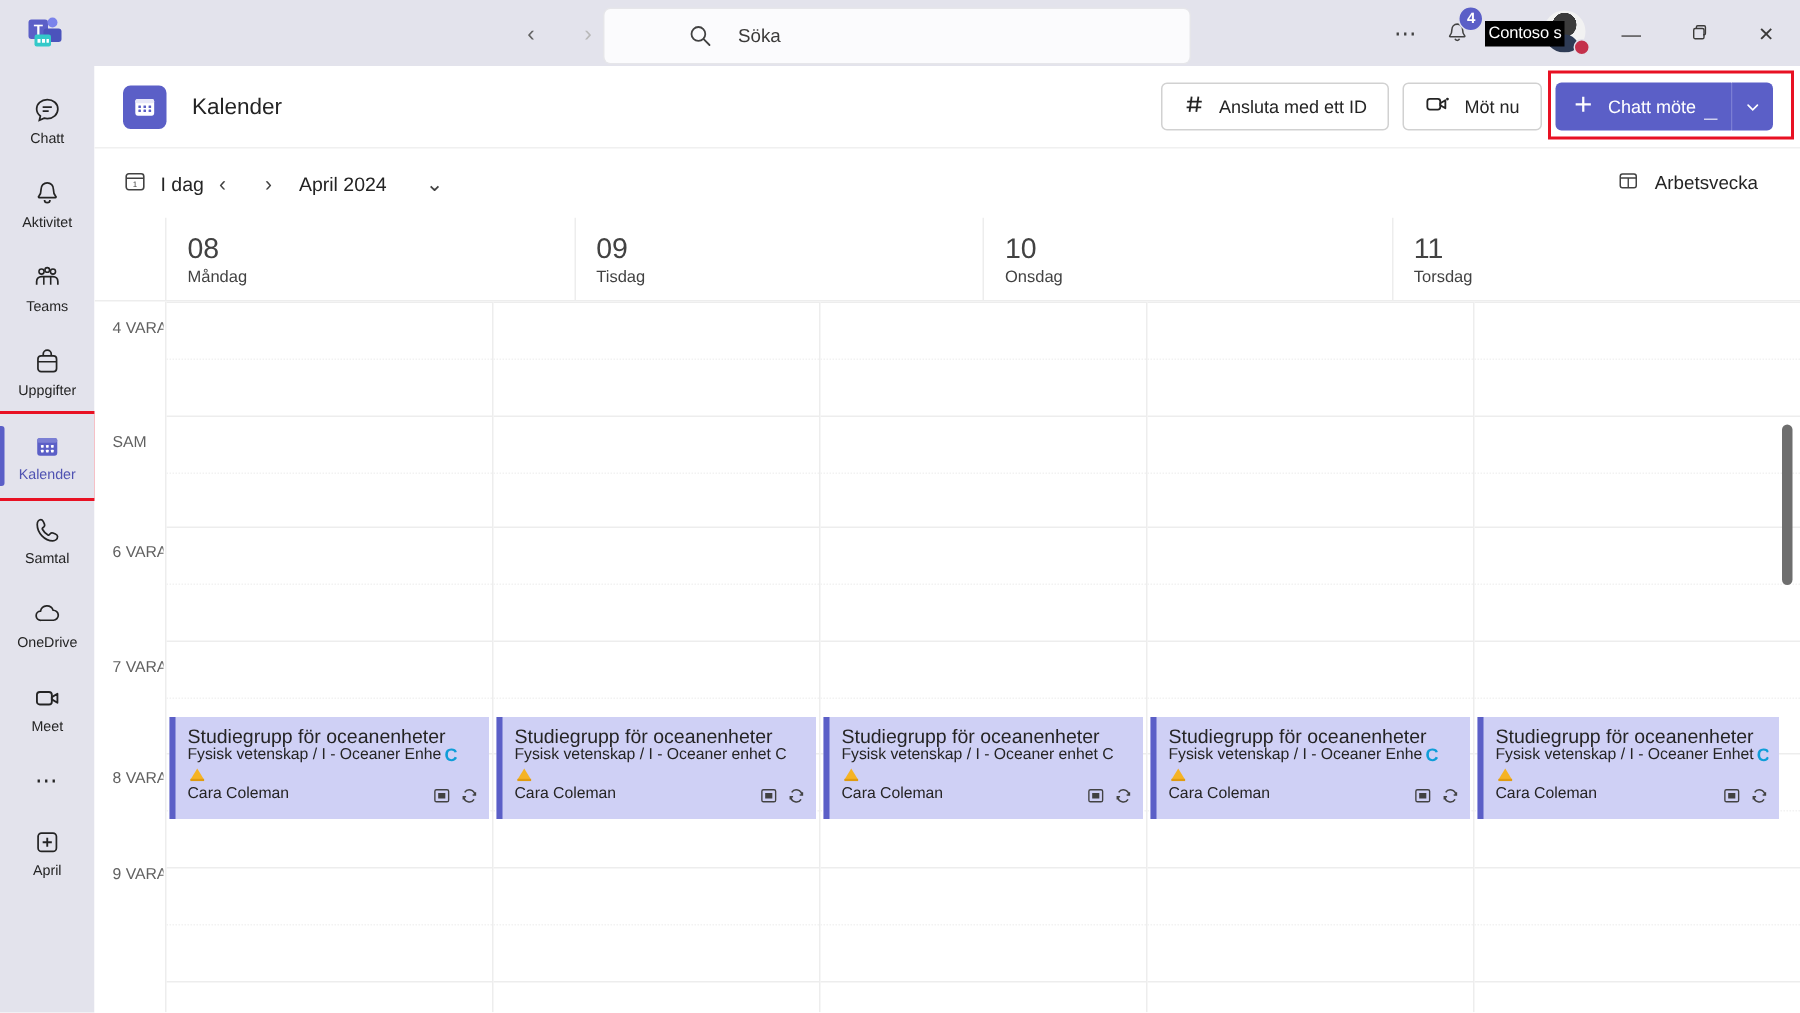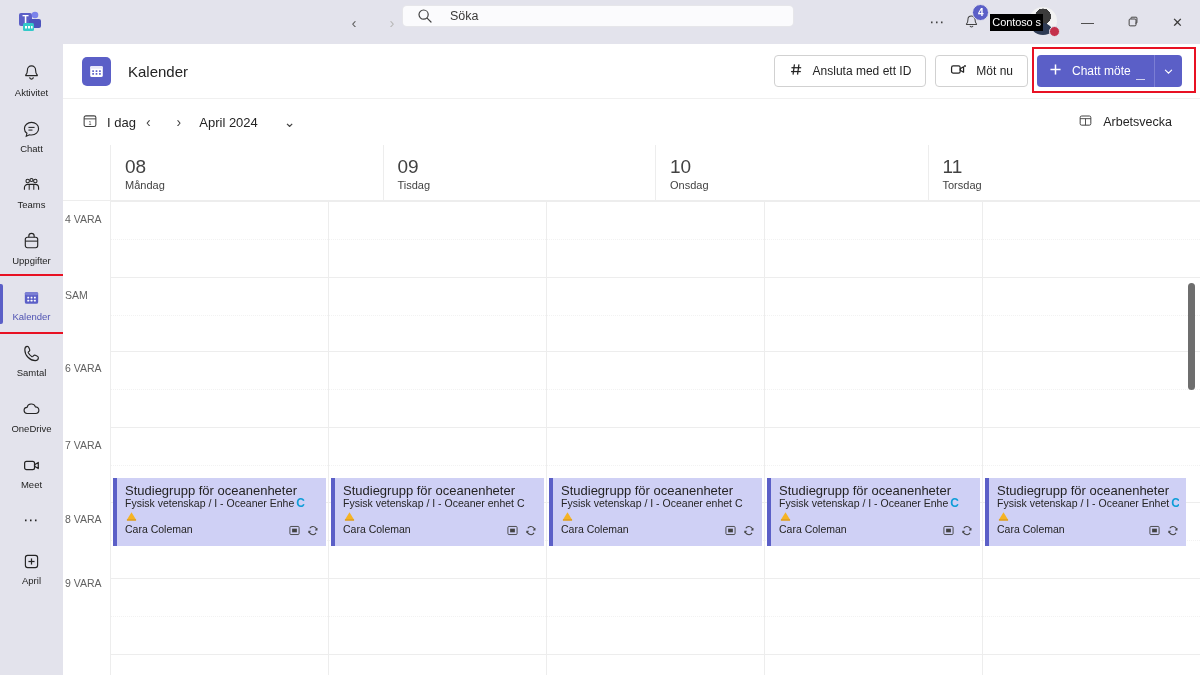--- a/index.html
+++ b/index.html
@@ -18,23 +18,24 @@
     background:#e3e3ec; display:flex; align-items:center;
   }
   .tb-logo{ width:26px; height:26px; margin-left:18px; position:relative; }
   .tb-nav{ position:absolute; left:338px; display:flex; gap:6px; }
   .navbtn{
     width:32px; height:30px; display:flex; align-items:center; justify-content:center;
     color:#616161; font-size:15px; border-radius:4px;
   }
   .navbtn.dim{ color:#b8b8b8; }
   .searchbox{
-    position:absolute; left:403px; top:6px; width:390px; height:20px;
+    position:absolute; left:403px; top:6px; width:390px; height:36px;
     background:#fbfbfd; border-radius:4px; display:flex; align-items:center;
     box-shadow:0 0 0 1px #e6e6ea;
+    padding-left:42px;
   }
   .search-ico{ margin-left:14px; width:16px; height:16px; color:#424242; }
   .search-ph{ margin-left:17px; color:#3b3a39; font-size:12.5px; }
   .tb-right{
     position:absolute; right:0; top:0; height:44px; display:flex; align-items:center;
   }
   .tb-ellipsis{
     width:34px; height:30px; display:flex; align-items:center; justify-content:center;
     color:#424242; font-size:15px; letter-spacing:1px;
   }
@@ -149,21 +150,21 @@
     flex:1 1 0; border-left:1px solid #ededed; padding:11px 0 0 14px;
   }
   .daynum{ font-size:19px; color:#424242; font-weight:400; line-height:22px; }
   .dayname{ font-size:11px; color:#424242; margin-top:1px; }
 
   .gridscroll{ position:relative; height:474px; overflow:hidden; }
   .gridinner{ display:flex; position:relative; }
   .gutter{ width:47px; flex:0 0 47px; position:relative; }
   .timelbl{
     position:absolute; right:1px; font-size:10.5px; color:#616161;
-    white-space:nowrap; width:46px; text-align:left; padding-left:2px;
+    white-space:nowrap; width:46px; text-align:left; padding-left:12px;
     overflow:hidden;
   }
   .daycol{ flex:1 1 0; border-left:1px solid #ededed; position:relative; }
   .hline{ position:absolute; left:0; right:0; height:0; border-top:1px solid #ededed; }
   .hline.half{ border-top:1px dotted #f2f2f2; }
 
   
   .evt{
     position:absolute; left:2px; right:2px; height:68px;
     background:#cfd0f5; border-left:4px solid #5b5fc7;
@@ -240,36 +241,36 @@
       <div class="winbtn">✕</div>
     </div>
   </div>
 </div>
 
 <div class="rail">
 
   <div class="rail-item">
     <span class="rail-ico">
       <svg viewBox="0 0 22 22" width="21" height="21">
-          <path d="M11 3c-2.5 0-4.3 2-4.3 4.5 0 3.4-1 4.2-1.7 5-.3.3 0 .8.3.8h11.4c.4 0 .6-.5.3-.8-.7-.8-1.7-1.6-1.7-5C15.3 5 13.5 3 11 3z" fill="none" stroke="#242424" stroke-width="1.2"></path>
-          <path d="M9.1 15a1.9 1.9 0 0 0 3.8 0" fill="none" stroke="#242424" stroke-width="1.2"></path>
-        </svg>
-    </span>
-    <span class="rail-lbl">Aktivitet</span>
-  </div>
-
-  <div class="rail-item">
-    <span class="rail-ico">
-      <svg viewBox="0 0 22 22" width="21" height="21">
           <path d="M11 3.6c-4.2 0-7.4 2.9-7.4 6.5 0 2 1 3.7 2.6 4.9l-.7 3 3.3-1.5c.7.2 1.4.3 2.2.3 4.2 0 7.4-2.9 7.4-6.7S15.2 3.6 11 3.6z" fill="none" stroke="#242424" stroke-width="1.2"></path>
           <line x1="7.8" y1="8.8" x2="14.2" y2="8.8" stroke="#242424" stroke-width="1.1"></line>
           <line x1="7.8" y1="11.6" x2="12" y2="11.6" stroke="#242424" stroke-width="1.1"></line>
         </svg>
     </span>
     <span class="rail-lbl">Chatt</span>
+  </div>
+
+  <div class="rail-item">
+    <span class="rail-ico">
+      <svg viewBox="0 0 22 22" width="21" height="21">
+          <path d="M11 3c-2.5 0-4.3 2-4.3 4.5 0 3.4-1 4.2-1.7 5-.3.3 0 .8.3.8h11.4c.4 0 .6-.5.3-.8-.7-.8-1.7-1.6-1.7-5C15.3 5 13.5 3 11 3z" fill="none" stroke="#242424" stroke-width="1.2"></path>
+          <path d="M9.1 15a1.9 1.9 0 0 0 3.8 0" fill="none" stroke="#242424" stroke-width="1.2"></path>
+        </svg>
+    </span>
+    <span class="rail-lbl">Aktivitet</span>
   </div>
 
   <div class="rail-item">
     <span class="rail-ico">
       <svg viewBox="0 0 22 22" width="21" height="21">
         <circle cx="7" cy="6.3" r="1.8" fill="none" stroke="#242424" stroke-width="1.1"></circle>
         <circle cx="11" cy="5.2" r="1.6" fill="none" stroke="#242424" stroke-width="1.1"></circle>
         <circle cx="15" cy="6.3" r="1.8" fill="none" stroke="#242424" stroke-width="1.1"></circle>
         <path d="M3.6 15.5v-2.3a3.4 3.4 0 0 1 3.4-3.4h8a3.4 3.4 0 0 1 3.4 3.4v2.3" fill="none" stroke="#242424" stroke-width="1.2"></path>
         <line x1="8.6" y1="10" x2="8.6" y2="15.5" stroke="#242424" stroke-width="1.1"></line>

